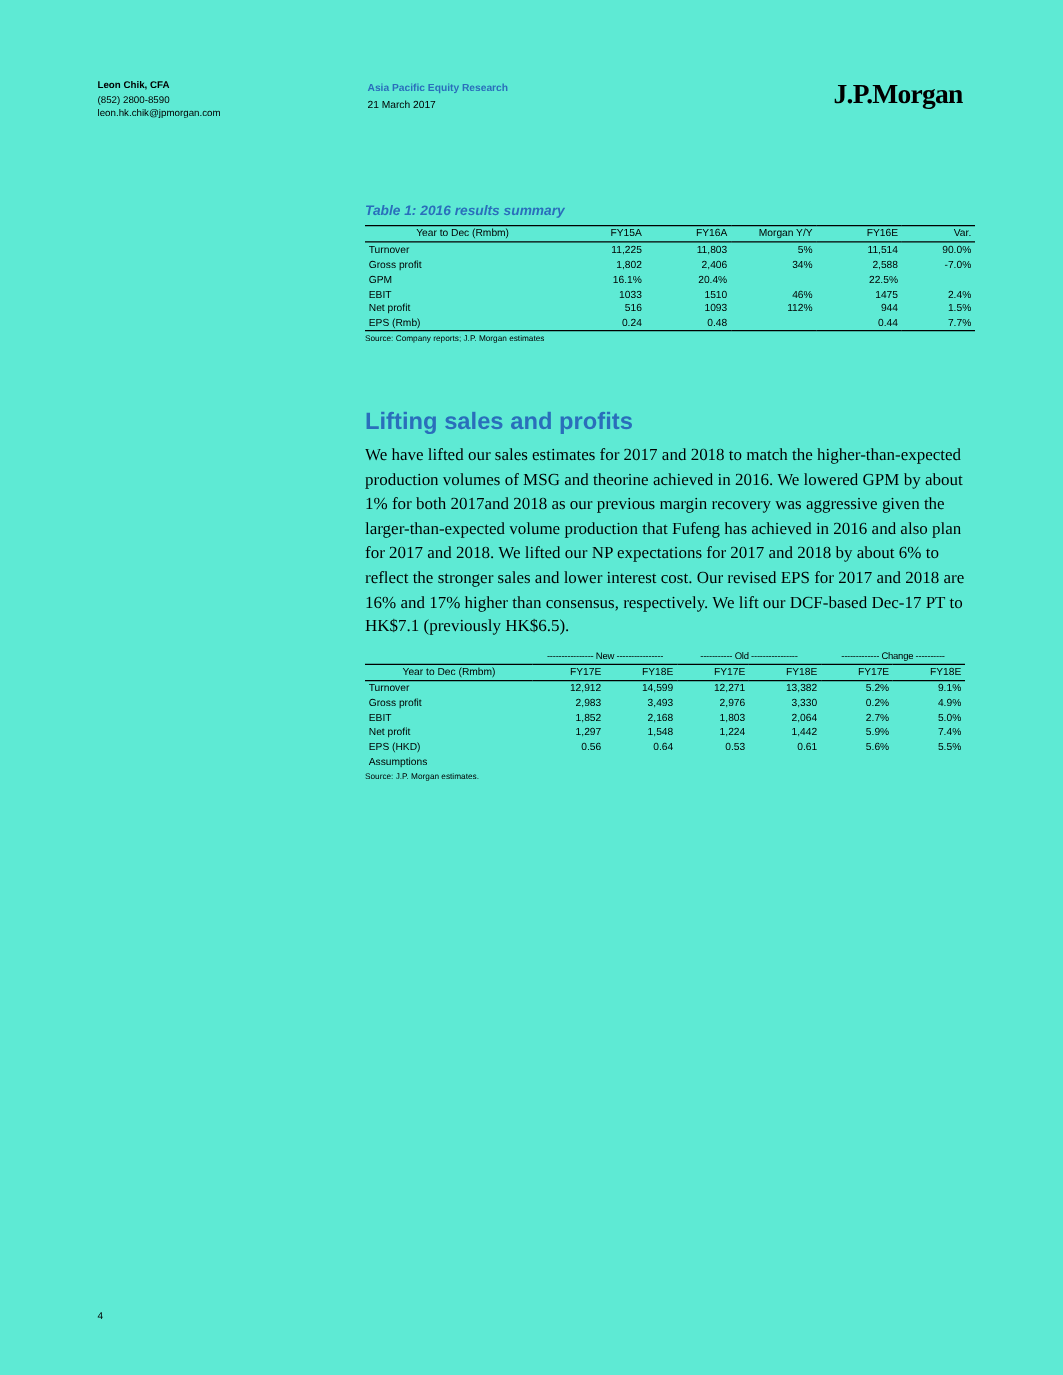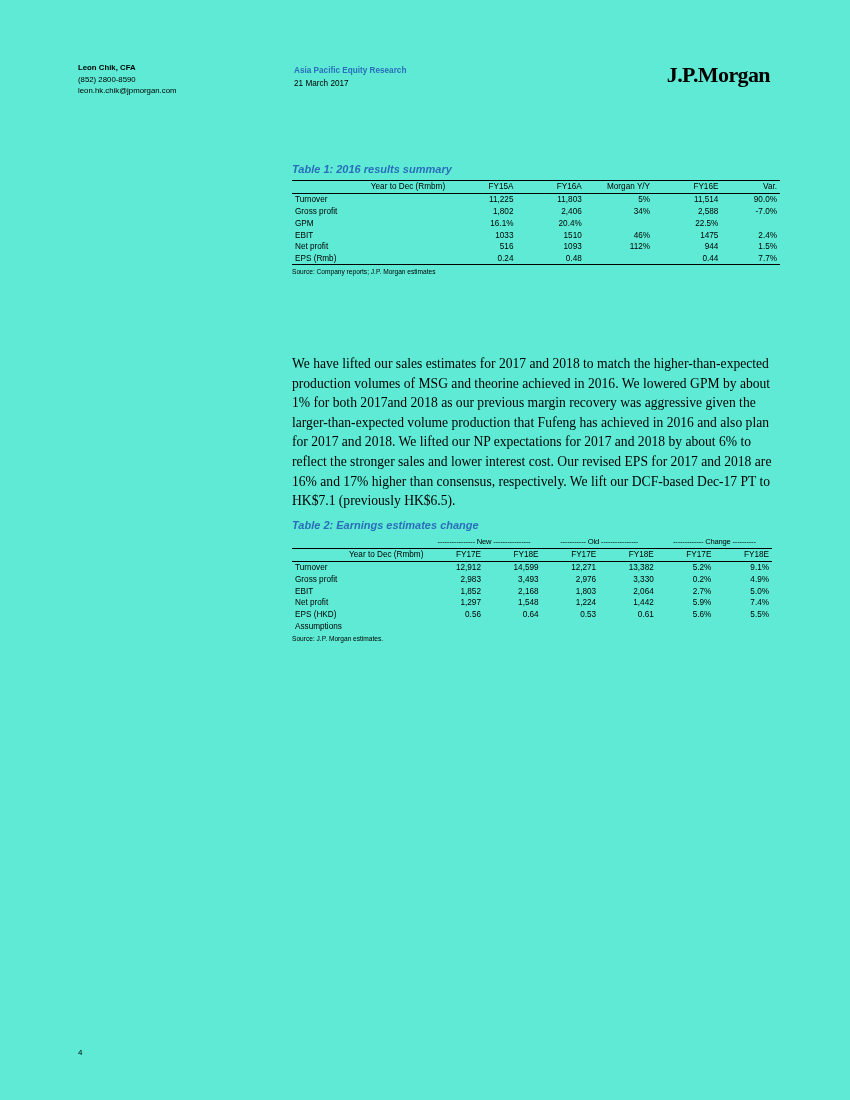--- a/index.html
+++ b/index.html
@@ -90,21 +90,21 @@
     padding-bottom: 0px;
     letter-spacing: -0.2px;
   }
   .hdr-row td {
     font-weight: bold;
     border-bottom: 0.8px solid #000;
     border-top: 0.8px solid #000;
     padding-top: 2px;
     padding-bottom: 2px;
   }
-  .hdr-row td.lbl { text-align: right; margin-top: 35px; }
+  .hdr-row td.lbl { text-align: center; margin-top: 35px; }
   td.num { text-align: right; }
   td.lbl { text-align: left; }
   .last-row td {
     border-bottom: 0.8px solid #000;
   }
   .src {
     font-size: 6.6px;
     color: #000;
     margin-top: 3px;
   }
@@ -237,25 +237,25 @@
             <td class="num">0.48</td>
             <td class="num"></td>
             <td class="num">0.44</td>
             <td class="num">7.7%</td>
           </tr>
         </tbody>
     </table>
     <div class="src">Source: Company reports; J.P. Morgan estimates</div>
   </div>
 
+  <div class="section-heading">Lifting sales and profits</div>
 
   <div class="body-text">We have lifted our sales estimates for 2017 and 2018 to match the higher-than-expected production volumes of MSG and theorine achieved in 2016. We lowered GPM by about 1% for both 2017and 2018 as our previous margin recovery was aggressive given the larger-than-expected volume production that Fufeng has achieved in 2016 and also plan for 2017 and 2018. We lifted our NP expectations for 2017 and 2018 by about 6% to reflect the stronger sales and lower interest cost. Our revised EPS for 2017 and 2018 are 16% and 17% higher than consensus, respectively. We lift our DCF-based Dec-17 PT to HK$7.1 (previously HK$6.5).</div>
 
   <div id="table2-wrap">
-    <div class="table-caption">Table 2: Earnings estimates change</div>
     <table class="fin">
       <colgroup>
         <col style="width:28%">
         <col style="width:12%">
         <col style="width:12%">
         <col style="width:12%">
         <col style="width:12%">
         <col style="width:12%">
         <col style="width:12%">
       </colgroup>

